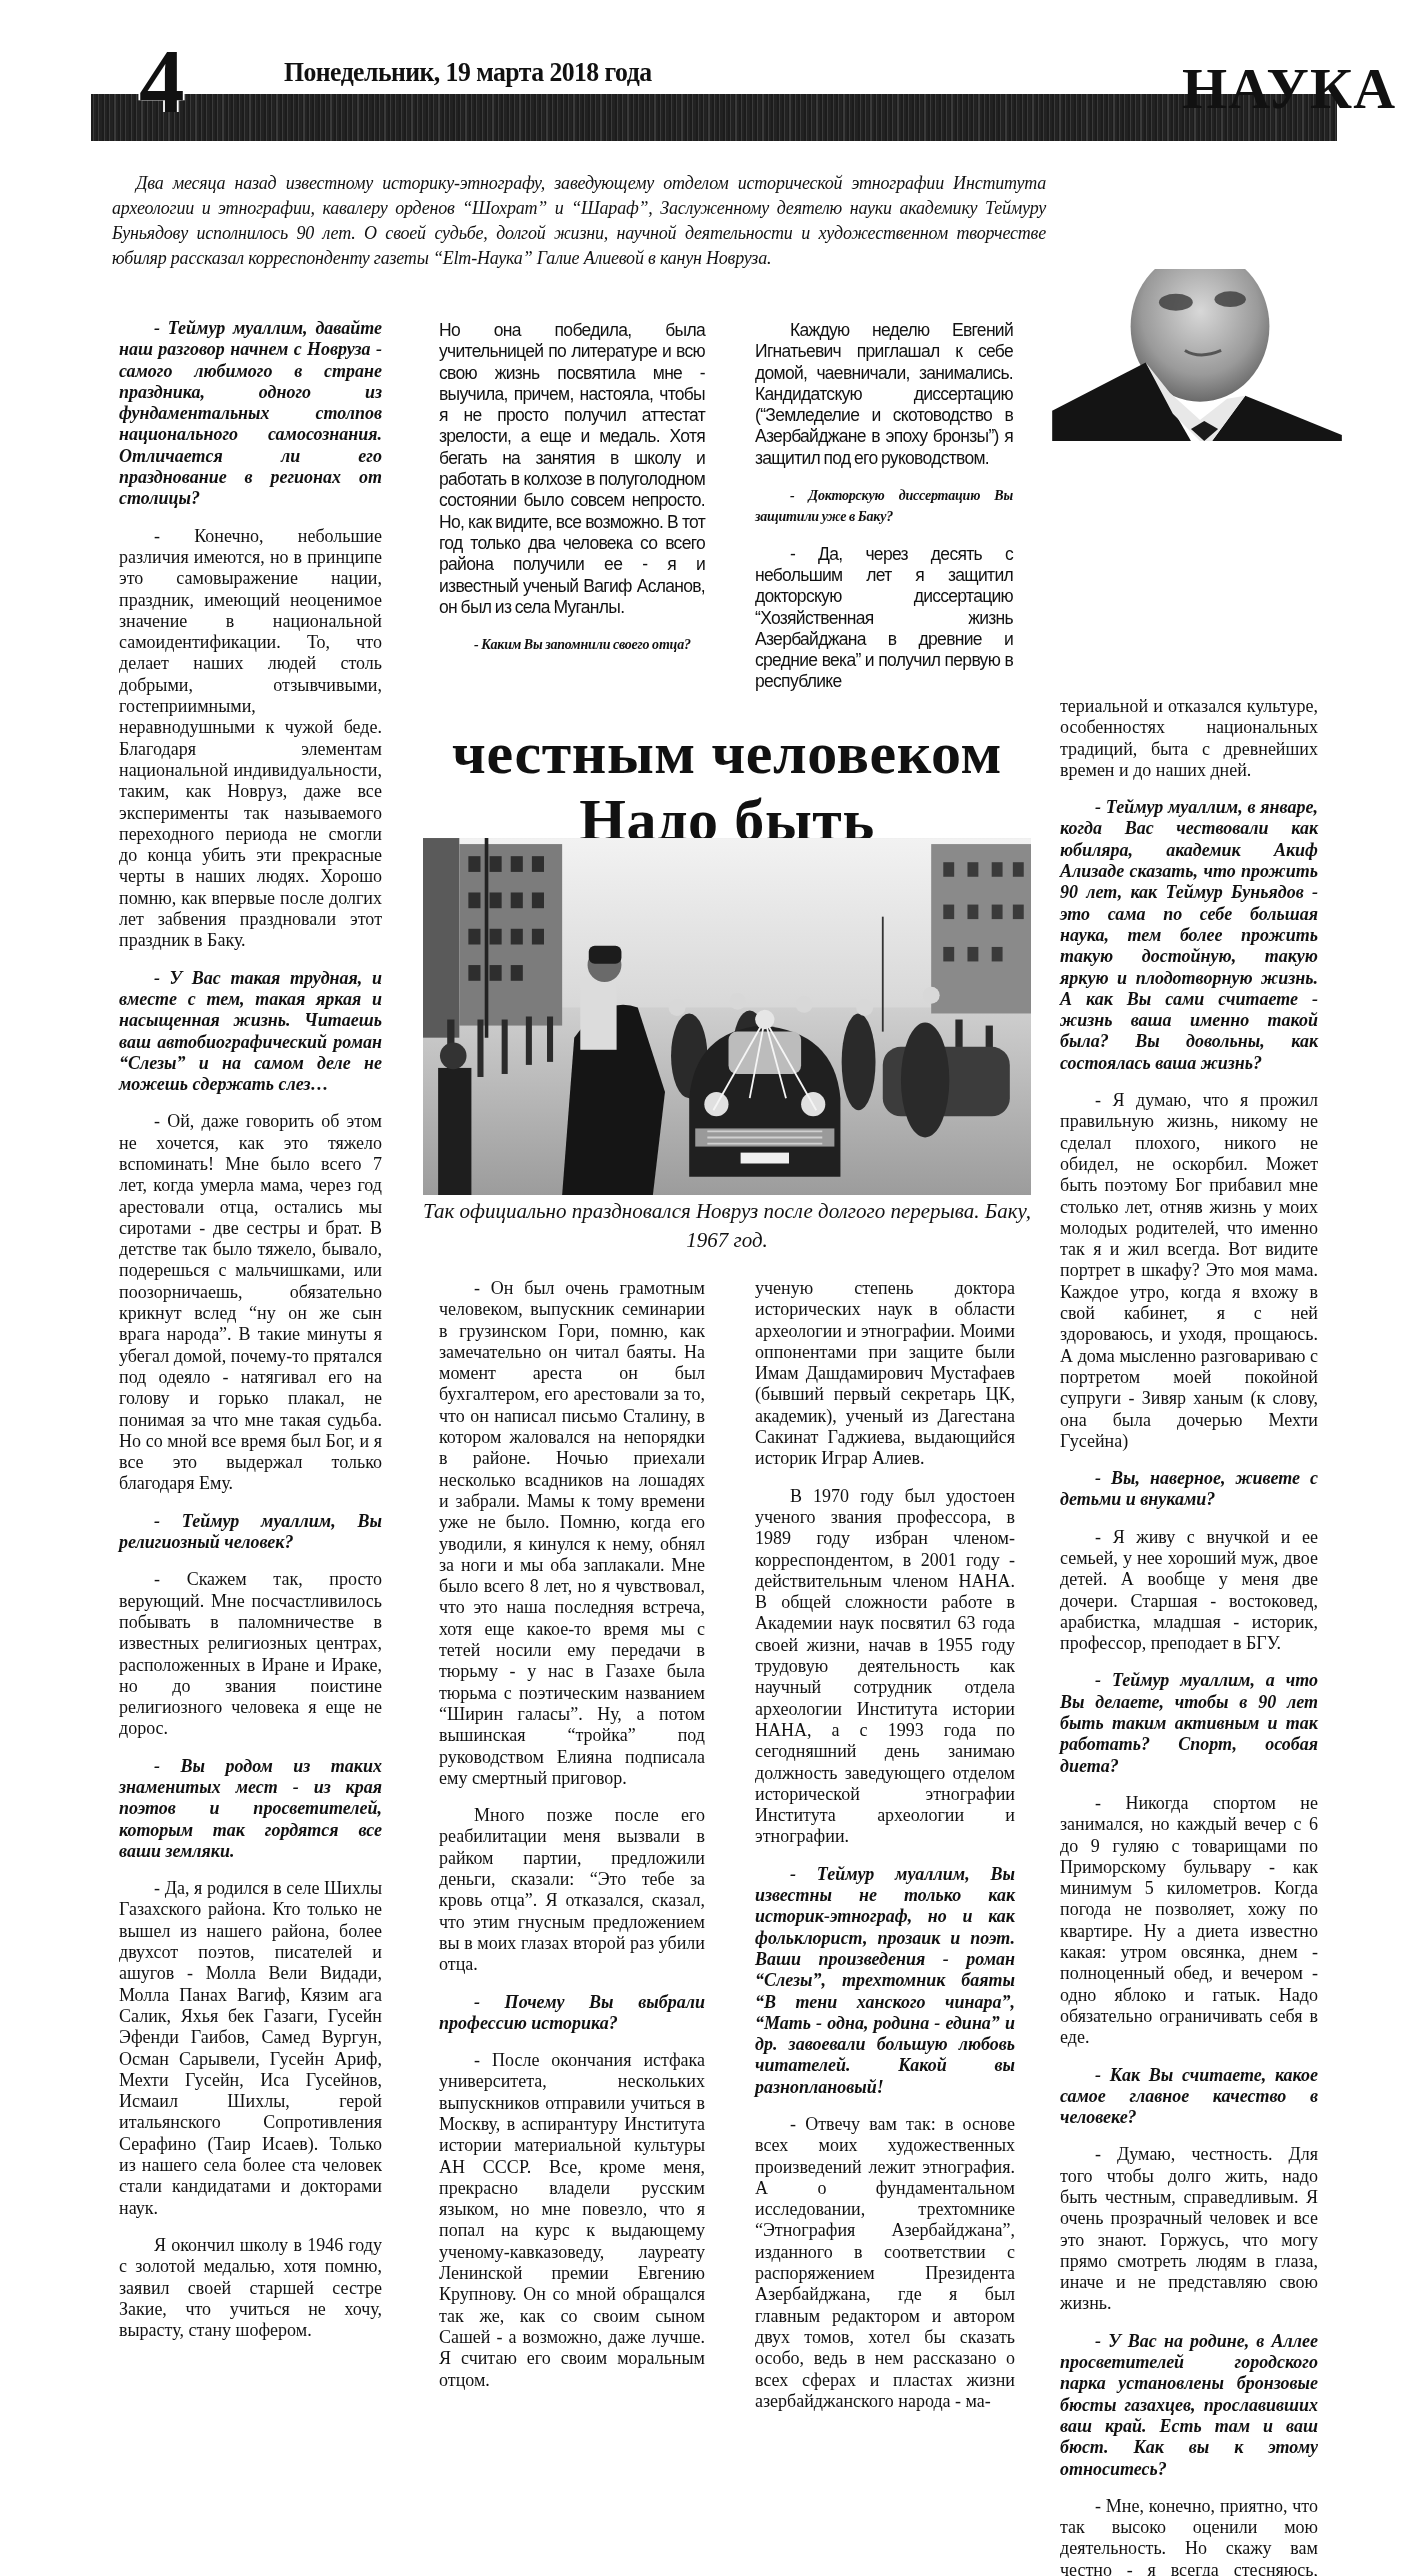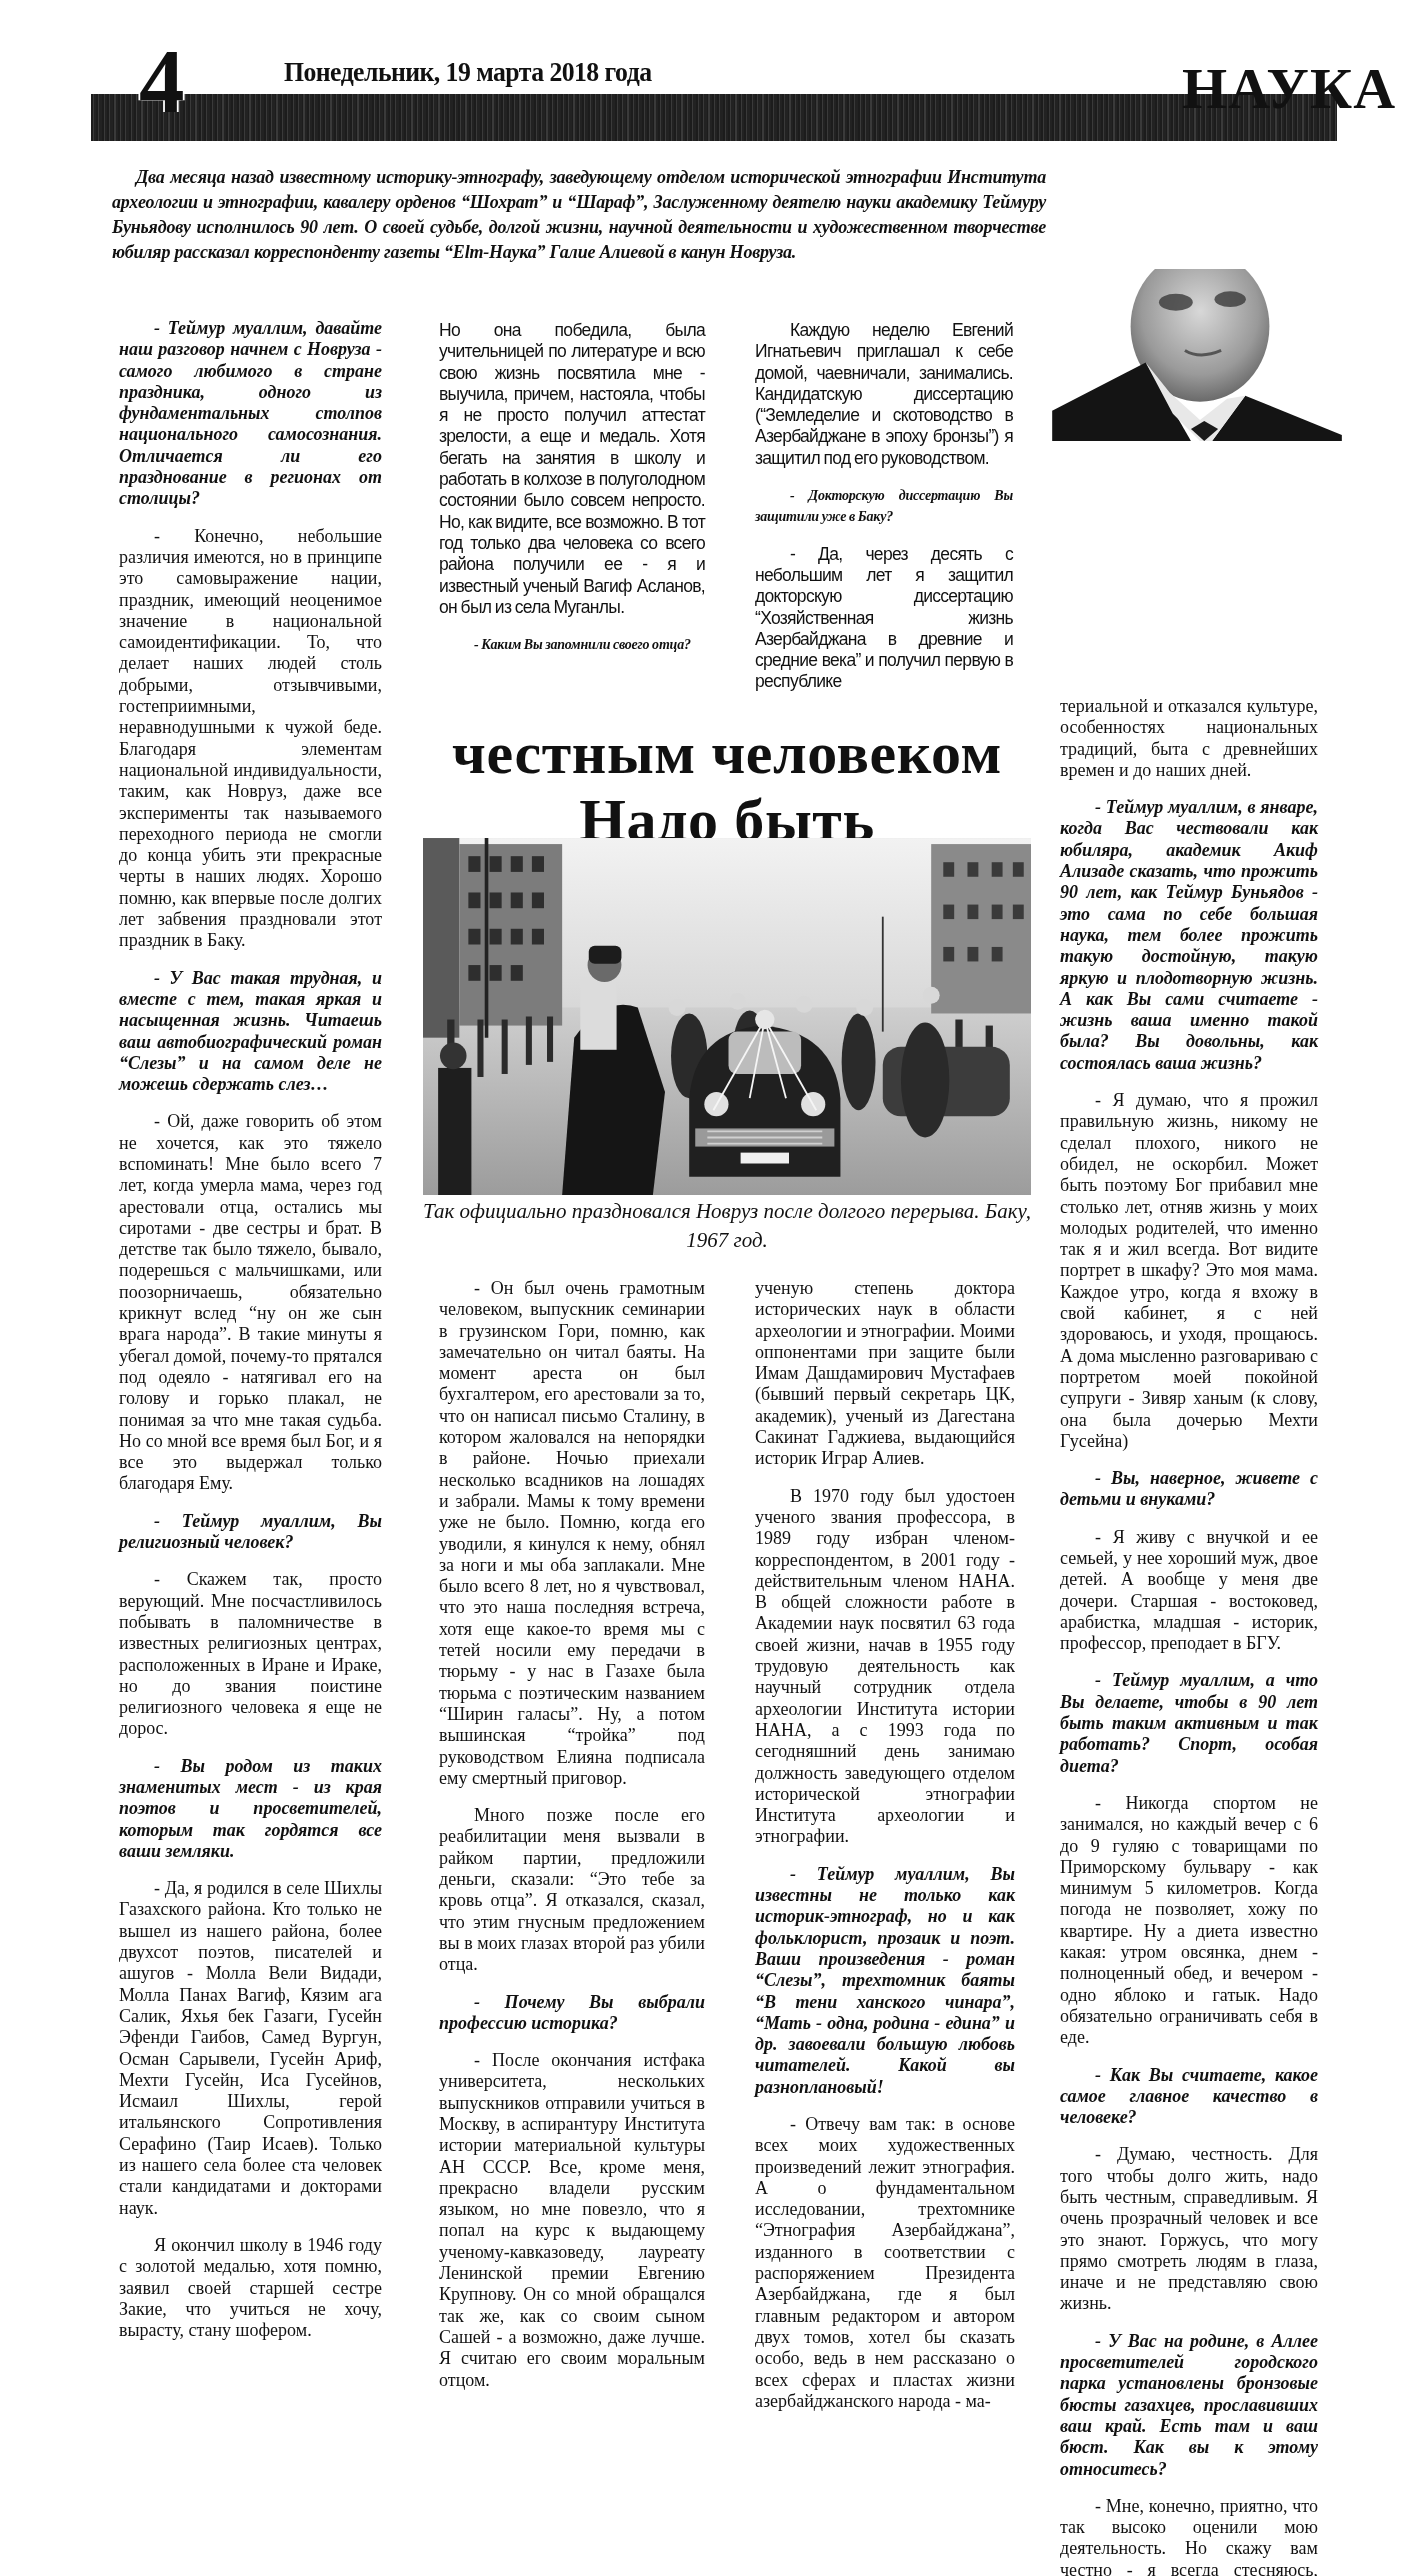--- a/index.html
+++ b/index.html
@@ -6,21 +6,21 @@
   body { width: 1426px; height: 2576px; position: relative; overflow: hidden; color: #111; font-family: "Liberation Serif", serif; }
   .abs { position: absolute; }
 
   
   .page-num { left: 139px; top: 36px; font-family: "Liberation Serif", serif; font-weight: bold; font-size: 91px; line-height: 1; color: #111; z-index: 2; text-shadow: 1.8px 0 0 #fff, -1.8px 0 0 #fff; }
   .dateline { left: 284px; top: 56px; font-family: "Liberation Serif", serif; font-weight: bold; font-size: 28px; letter-spacing: -0.6px; transform: scaleX(0.92); transform-origin: left; }
   .section { left: 1182px; top: 44px; font-family: "Liberation Serif", serif; font-weight: bold; font-size: 58px; line-height: 1; letter-spacing: 1.2px; margin-top: 16px; }
   .band { left: 91px; top: 94px; width: 1246px; height: 47px; background: #2a2a2a; background-image: repeating-linear-gradient(90deg, #1c1c1c 0 1.8px, #3a3a3a 1.8px 3px, #222 3px 5.4px); }
 
   
-  .lead { left: 112px; top: 165px; width: 934px; font-family: "Liberation Serif", serif; font-style: italic; font-weight: bold; font-size: 18px; line-height: 25px; text-align: justify; text-indent: 24px; letter-spacing: -0.2px; }
+  .lead { left: 112px; top: 171px; width: 934px; font-family: "Liberation Serif", serif; font-style: italic; font-weight: normal; font-size: 18px; line-height: 25px; text-align: justify; text-indent: 24px; letter-spacing: -0.2px; }
 
   
   .col { font-family: "Liberation Serif", serif; font-size: 18px; line-height: 21.3px; text-align: justify; hyphens: manual; }
   .col p { margin: 16px; text-indent: 35px; }
   .col p.cont { text-indent: 0; }
   .q { font-style: italic; font-weight: bold; }
 
   .col1 { left: 103px; top: 302px; width: 295px; }
   .col1 .q { font-size: 18px; }
   .col2-top { left: 423px; top: 304px; width: 298px; }

